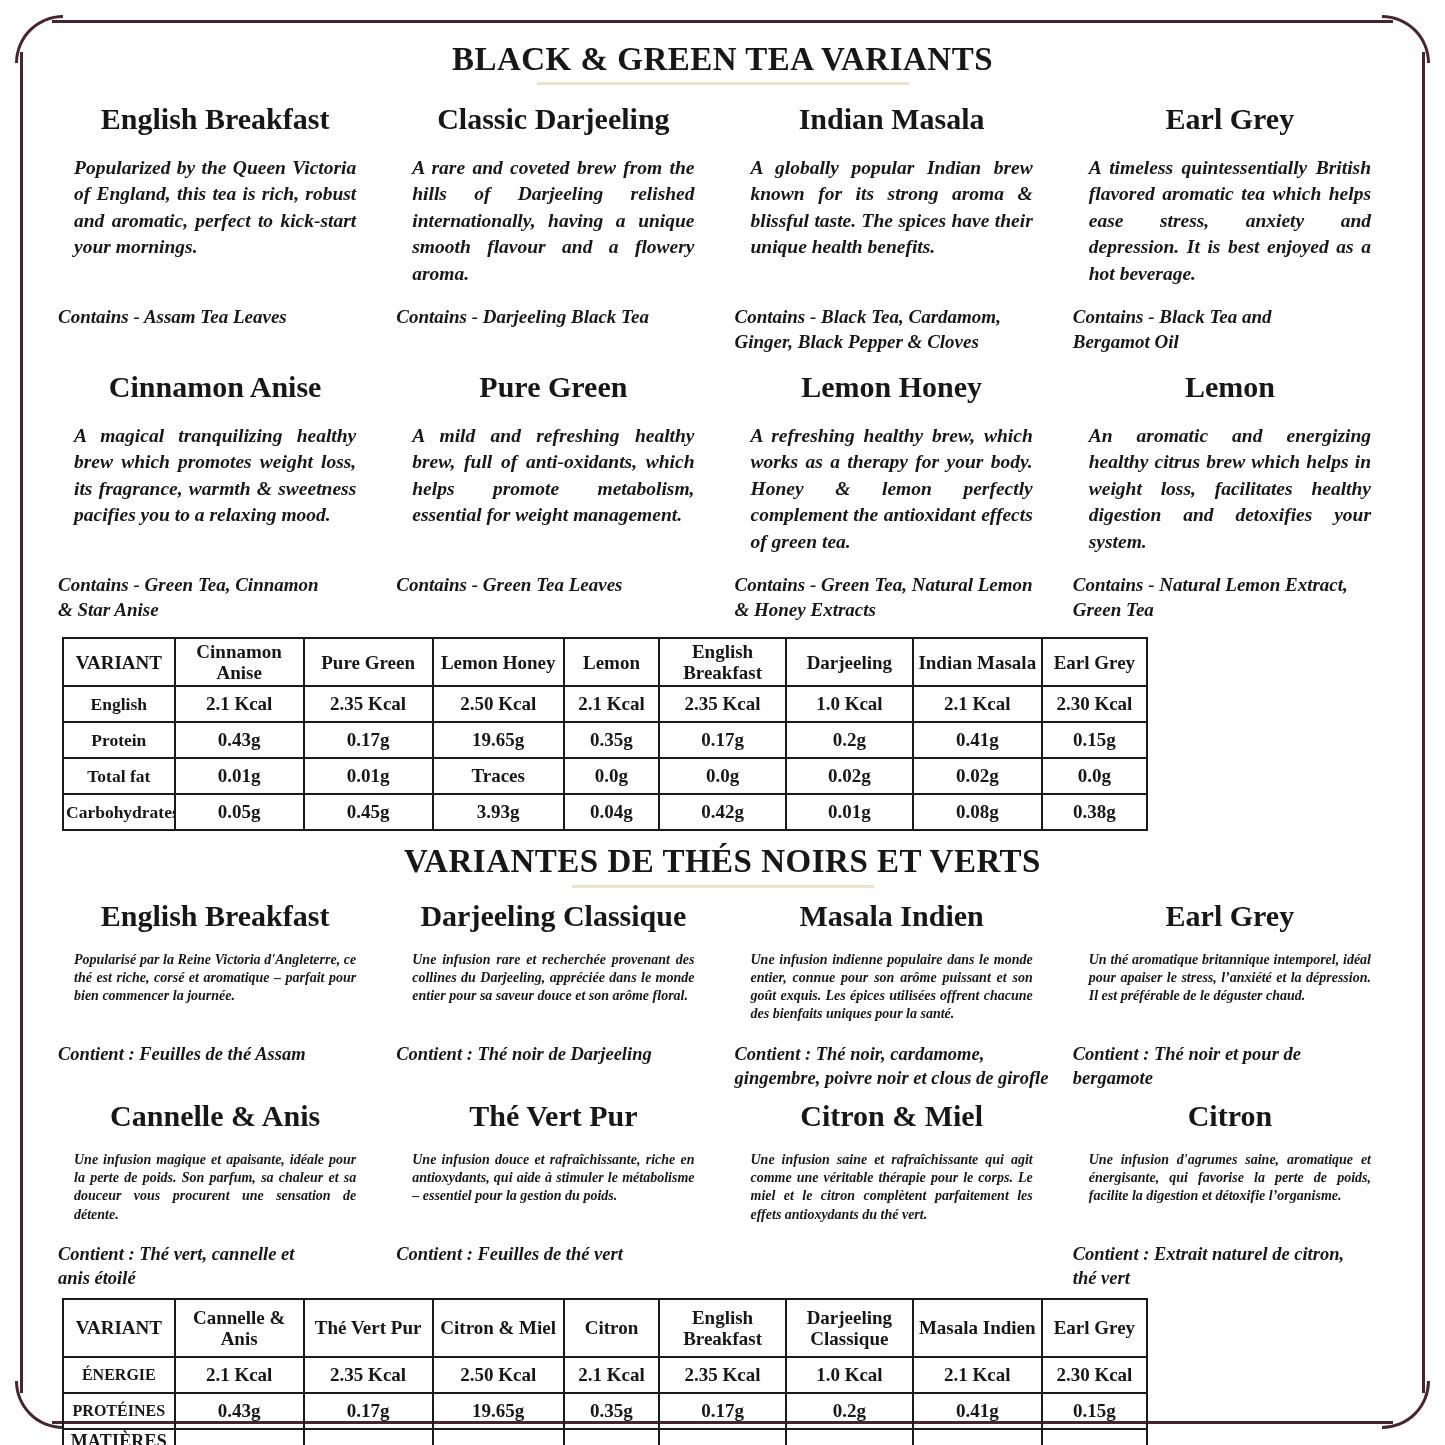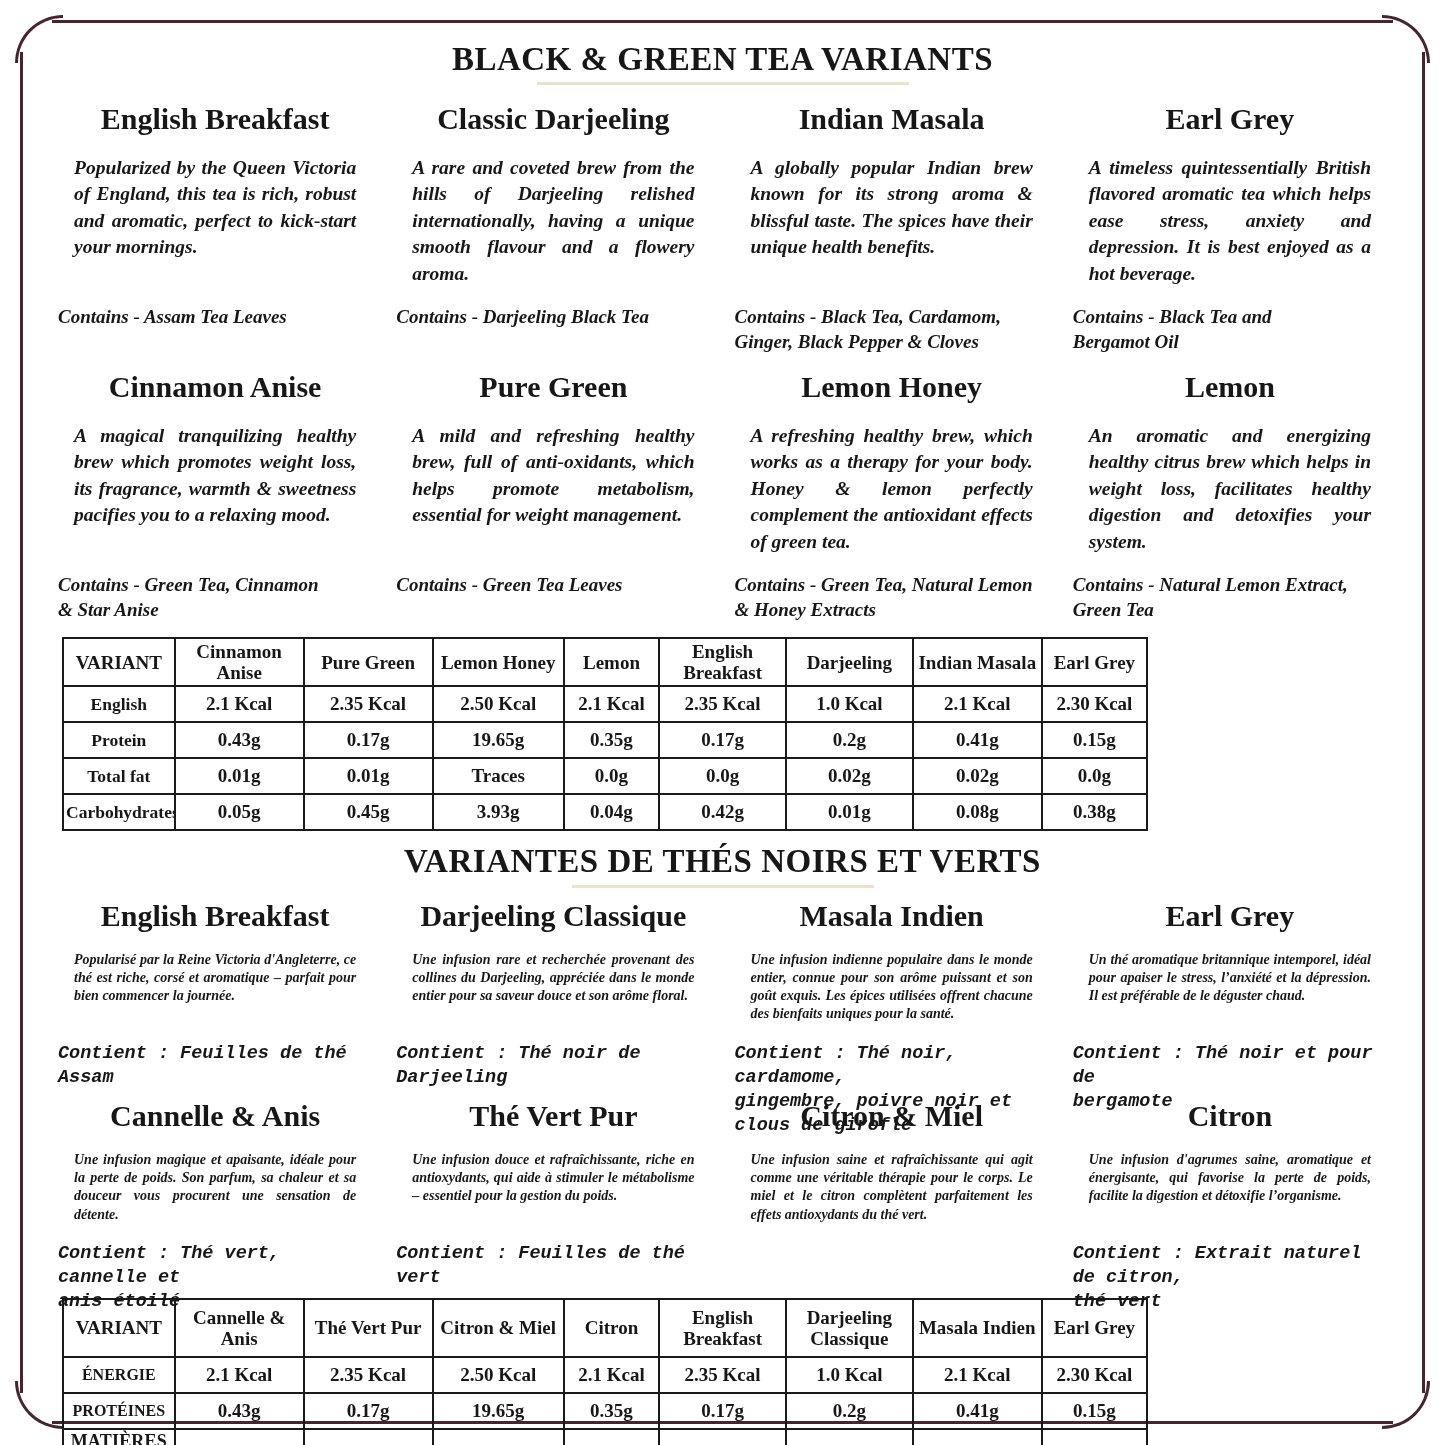--- a/index.html
+++ b/index.html
@@ -51,21 +51,21 @@
   .card-contains {
     margin: auto 0 0 0; padding-top: 2px; height: 52px;
     font-weight: 700; font-style: italic; 
     font-size: 19px; line-height: 1.3; white-space: pre-line;
     box-sizing: border-box;
   }
 
   .fr-block { margin-top: 12px; }
   .fr-block .card-heading { margin-top: 6px; }
   .fr-block .card-body { font-size: 14px; line-height: 1.3; }
-  .fr-block .card-contains { height: 48px; font-size: 18.5px; font-family: Liberation Mono, monospace; }
+  .fr-block .card-contains { height: 48px; font-size: 18.5px; }
   .fr-block .cards { margin-top: 6px; row-gap: 6px; }
 
   
   .nutri-table {
     border-collapse: collapse; table-layout: fixed;
     width: 1086px; margin: 14px 0 0 4px;
   }
   .nutri-table th, .nutri-table td {
     border: 2px solid #1a1a1a; font-weight: 700; text-align: center;
     vertical-align: middle; padding: 1px 2px; white-space: pre-line;

